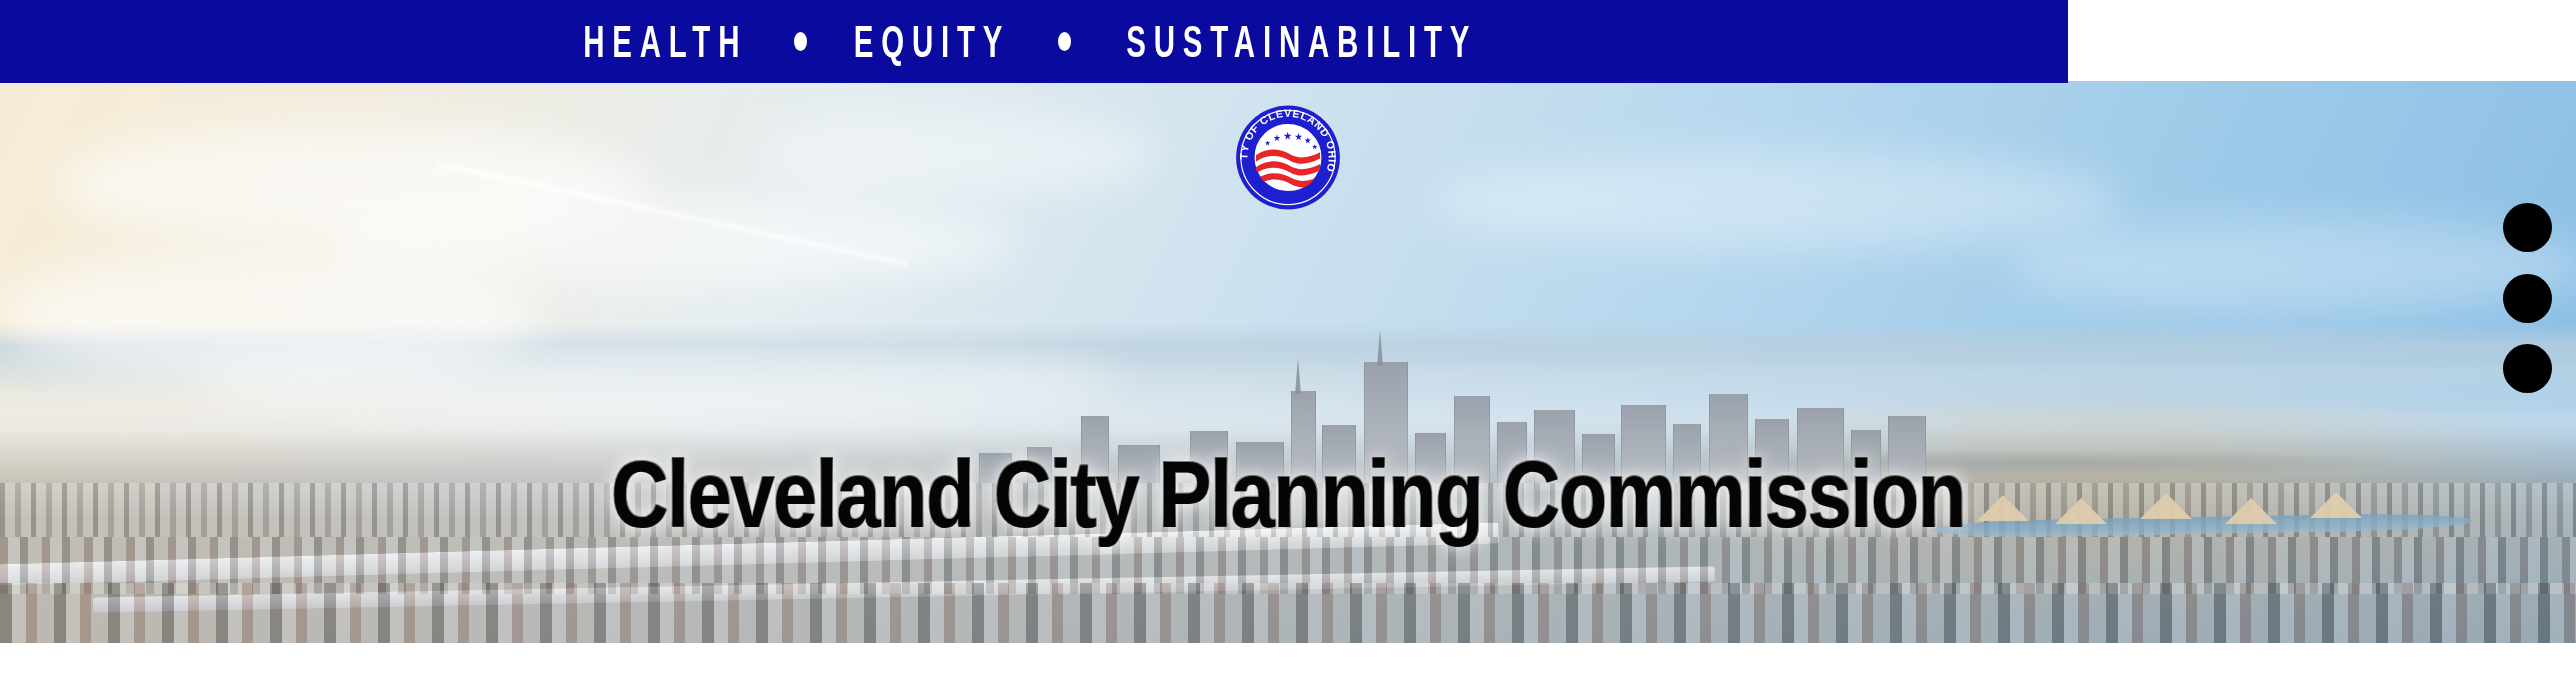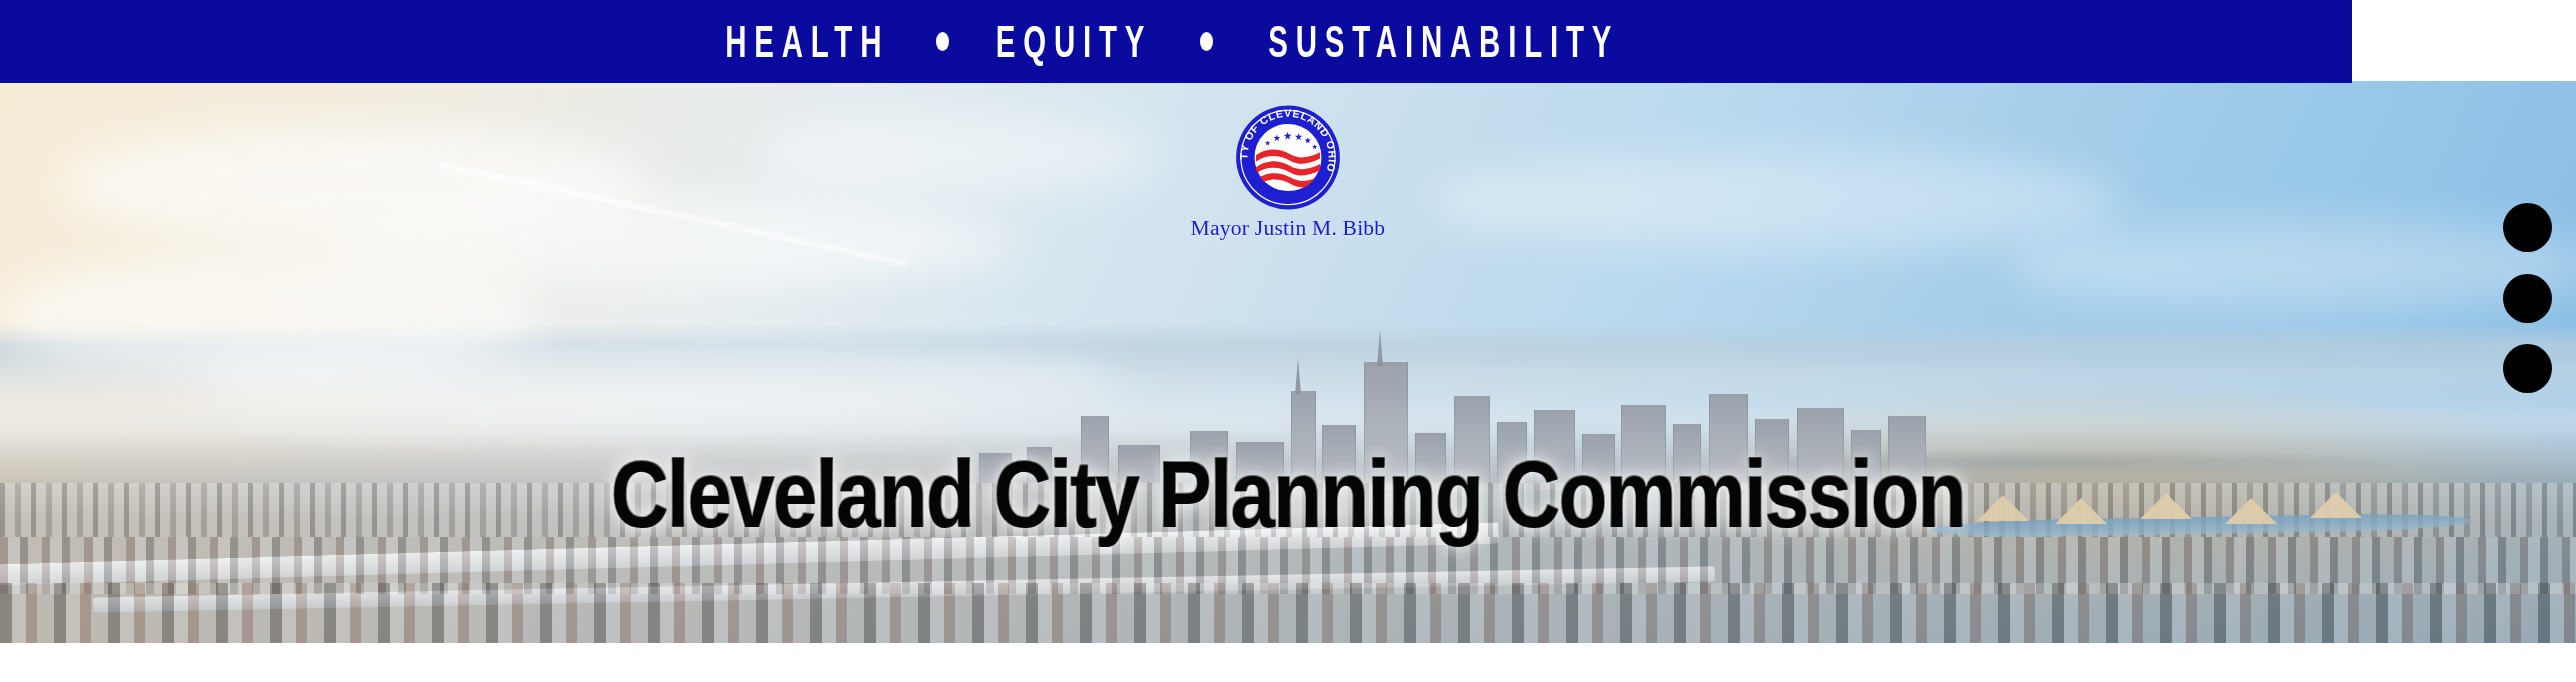--- a/index.html
+++ b/index.html
@@ -14,21 +14,21 @@
     width: 2576px;
     height: 682px;
     background: #ffffff;
     overflow: hidden;
   }
 
   
   .tagline-banner {
     position: absolute;
     left: 0; top: 0;
-    width: 2352px;
+    width: 2068px;
     height: 83px;
     background: #0a0a9e;
     display: flex;
     align-items: center;
     justify-content: center;
     gap: 40px;
     z-index: 40;
   }
   .tagline-word {
     color: #ffffff;
@@ -381,21 +381,20 @@
 
             <g fill="#e8262a">
               <path d="M40,96 C62,80 86,84 104,94 C122,104 140,100 160,90 L160,102 C140,112 122,116 104,106 C86,96 62,92 40,108 Z"></path>
               <path d="M40,118 C62,102 86,106 104,116 C122,126 140,122 160,112 L160,124 C140,134 122,138 104,128 C86,118 62,114 40,130 Z"></path>
               <path d="M42,140 C64,124 88,128 106,138 C124,148 142,144 160,134 L160,146 C142,156 124,160 106,150 C88,140 64,136 42,152 Z"></path>
             </g>
           </g>
         </svg>
       </div>
 
-      <div class="mayor-name">Mayor Justin M. Bibb</div>
     </div>
 
     <div class="main-title">Cleveland City Planning Commission</div>
 
     <div class="social-rail">
 
       <div class="social-btn" title="YouTube">
         <svg width="31" height="31" viewBox="0 0 40 40" xmlns="http://www.w3.org/2000/svg">
           <defs>
             <mask id="ytmask">

